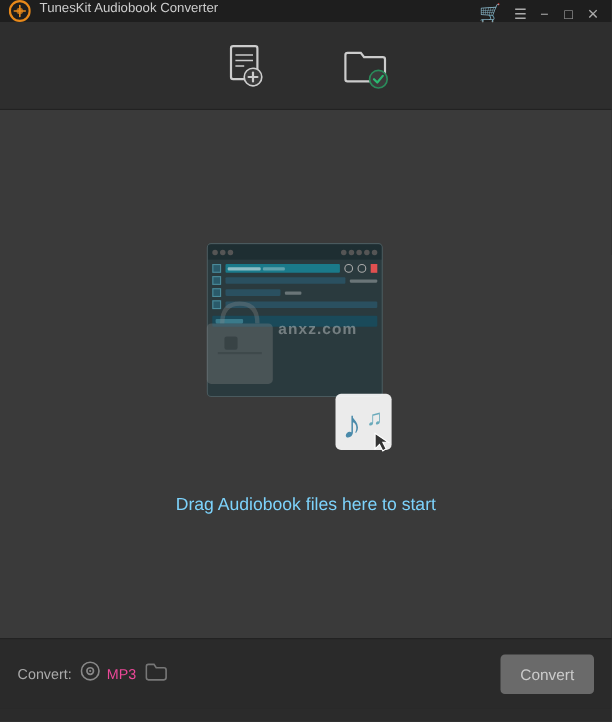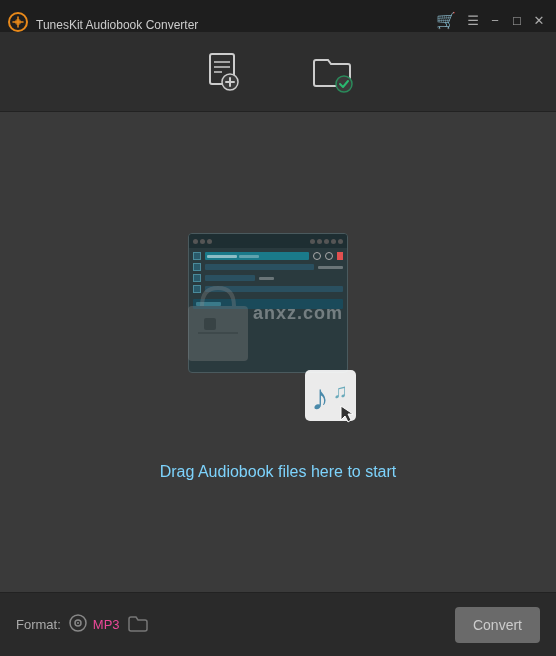--- a/index.html
+++ b/index.html
@@ -8,23 +8,23 @@
       height: 656px;
       background: #2b2b2b;
       font-family: 'Segoe UI', Arial, sans-serif;
       overflow: hidden;
       position: relative;
     }
 
     
     .title-bar {
       background: #1e1e1e;
-      height: 32px;
-      display: flex;
-      align-items: flex-end;
+      height: 20px;
+      display: flex;
+      align-items: flex-start;
       padding: 0 8px;
       user-select: none;
     }
     .title-bar-logo {
       width: 20px;
       height: 20px;
       margin-right: 8px;
       flex-shrink: 0;
     }
     .title-bar-text {
@@ -383,42 +383,42 @@
     <div class="watermark-bag">
       <svg viewBox="0 0 80 90" xmlns="http://www.w3.org/2000/svg" opacity="0.4">
         <rect x="10" y="28" width="60" height="55" rx="4" fill="#888"></rect>
         <path d="M24 28 Q24 10 40 10 Q56 10 56 28" fill="none" stroke="#888" stroke-width="4"></path>
         <rect x="26" y="40" width="12" height="12" rx="2" fill="#555"></rect>
         <line x1="20" y1="55" x2="60" y2="55" stroke="#666" stroke-width="2"></line>
       </svg>
     </div>
 
     <div class="watermark-text">
-      <div style="font-size:18px">anxz.com</div>
+      <div style="font-size:14px">anxz.com</div>
     </div>
 
     <div class="music-icon">
       <svg viewBox="0 0 55 55" xmlns="http://www.w3.org/2000/svg">
         <rect x="2" y="2" width="51" height="51" rx="5" fill="white" opacity="0.9"></rect>
 
         <text x="8" y="42" font-size="36" fill="#4a8aaa">♪</text>
 
         <text x="30" y="30" font-size="20" fill="#6aaabb">♫</text>
 
         <polygon points="38,38 38,52 42,48 45,54 48,52 45,46 50,46" fill="#333" stroke="white" stroke-width="1"></polygon>
       </svg>
     </div>
 
   </div>
 
   <div class="drag-text">Drag Audiobook files here to start</div>
 </div>
 
 <div class="bottom-bar">
-  <span class="format-label">Format:</span>
+  <span class="format-label">Convert:</span>
   <span class="format-icon">
     <svg width="18" height="18" viewBox="0 0 18 18" xmlns="http://www.w3.org/2000/svg">
       <circle cx="9" cy="9" r="8" fill="none" stroke="#888" stroke-width="1.5"></circle>
       <circle cx="9" cy="9" r="3" fill="none" stroke="#888" stroke-width="1.5"></circle>
       <circle cx="9" cy="9" r="1" fill="#888"></circle>
     </svg>
   </span>
   <span class="format-value">MP3</span>
   <span class="format-folder-icon">
     <svg width="20" height="18" viewBox="0 0 20 18" xmlns="http://www.w3.org/2000/svg">

